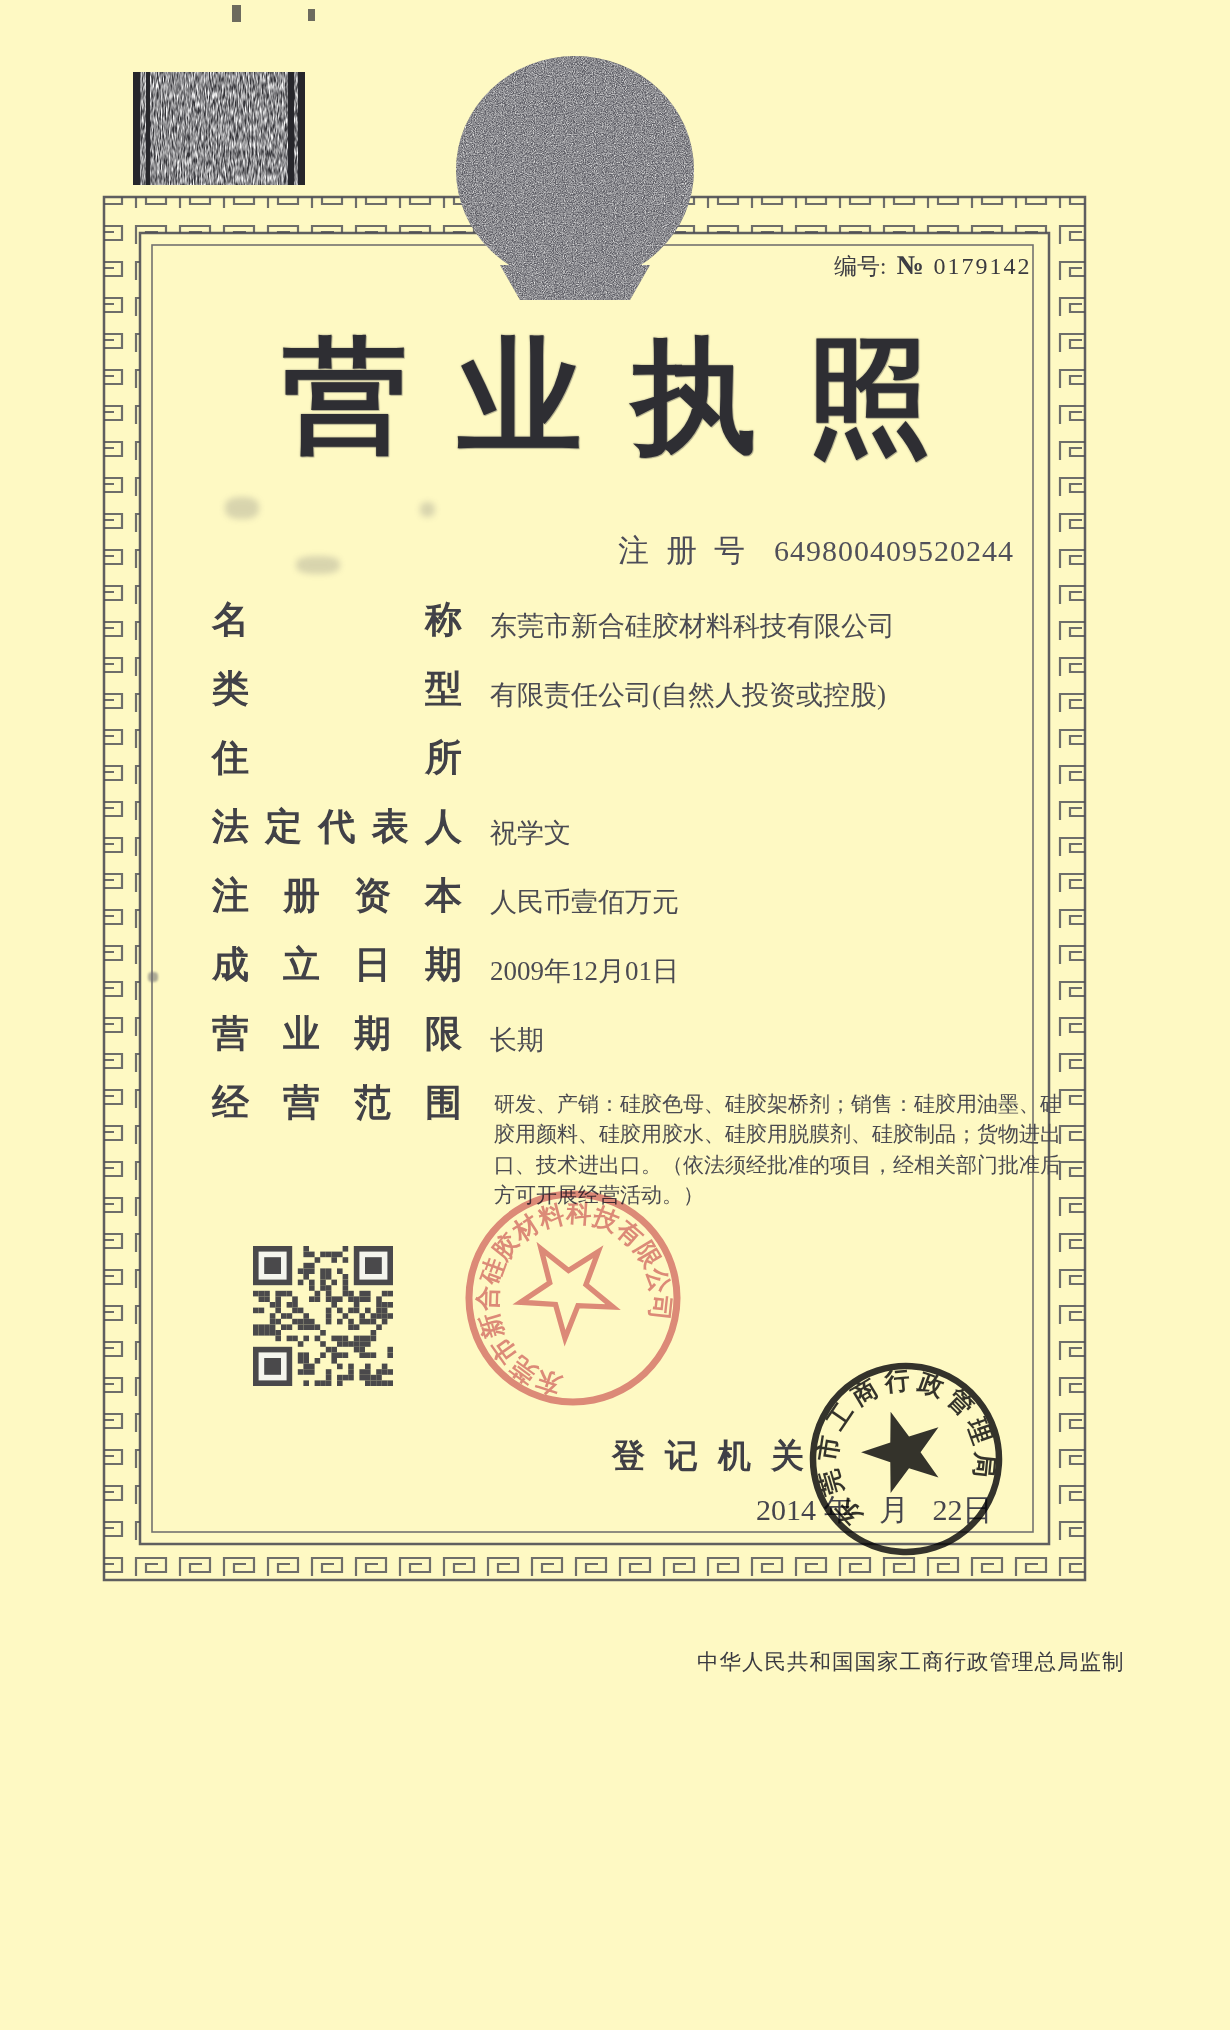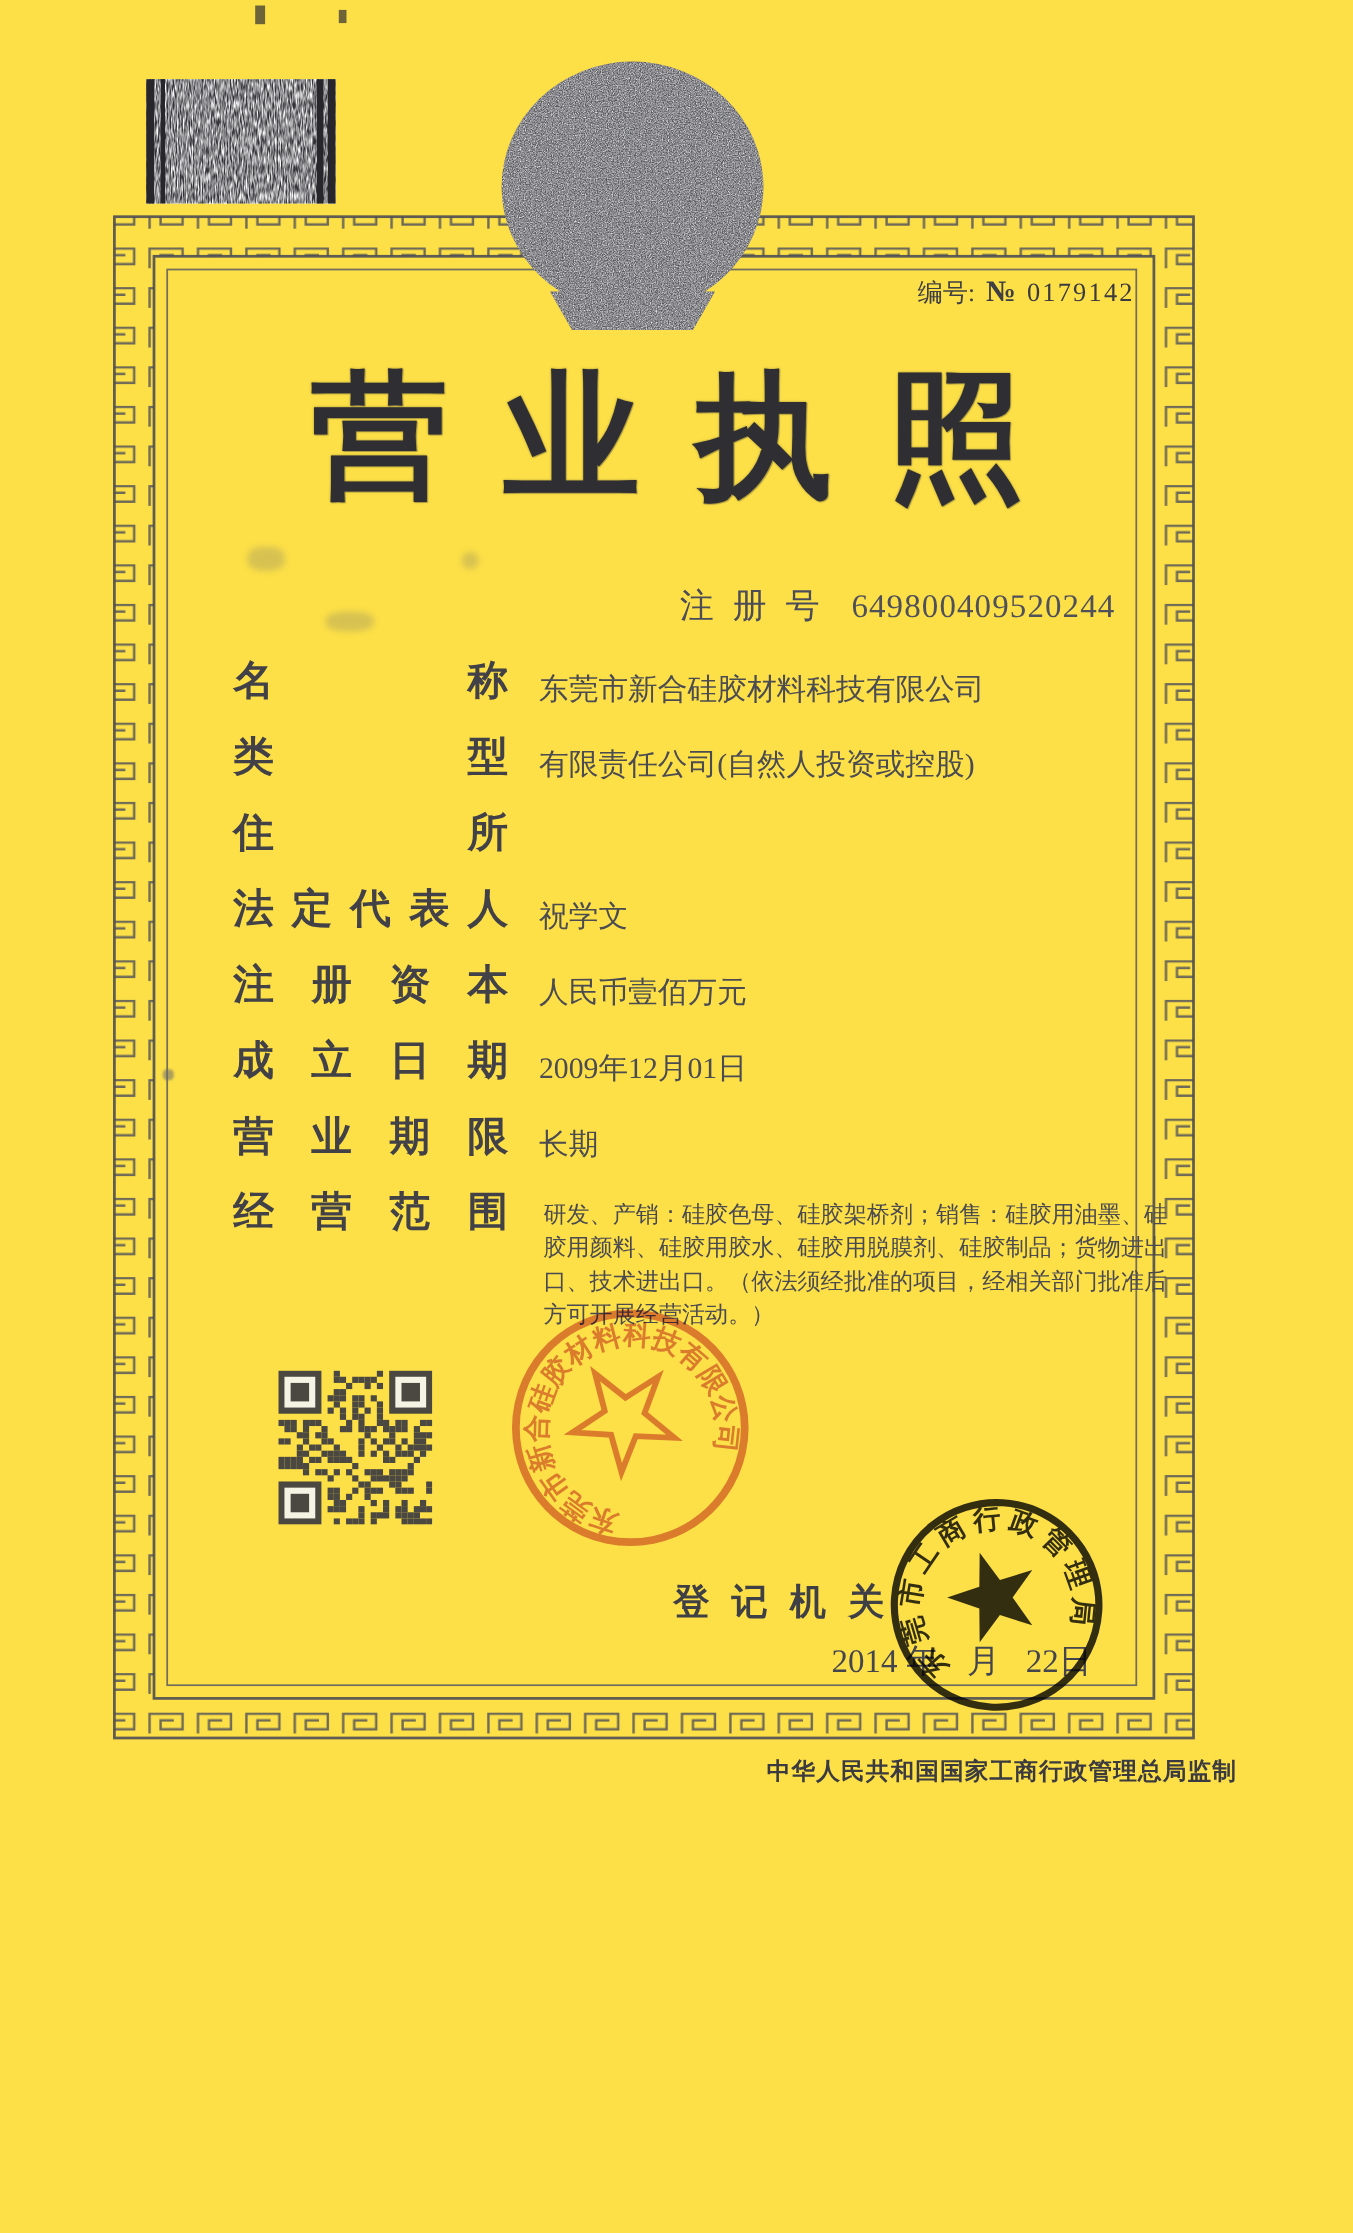--- a/index.html
+++ b/index.html
@@ -1,16 +1,16 @@
 <!DOCTYPE html>
 <html><head>
 <meta charset="utf-8">
 <style>
   html,body{margin:0;padding:0;background:#e9e9e5;}
-  #page{position:relative;width:1230px;height:2030px;background:#fde047;overflow:hidden;
+  #page{position:relative;width:1230px;height:2030px;background:#fef9c3;overflow:hidden;
         font-family:"Liberation Serif","DejaVu Serif",serif;color:#44444a;}
   .abs{position:absolute;}
   
   #serial{left:834px;top:250px;display:flex;align-items:baseline;gap:10px;font-size:23px;color:#3e3e44;}
   #serial .no-sym{font-size:27px;font-weight:700;}
   #serial .no-val{font-family:Liberation Serif, serif;font-size:24px;letter-spacing:2px;color:#3a3a40;}
   #doc-title{left:283px;top:330px;width:648px;display:flex;justify-content:space-between;
              font-size:124px;font-weight:700;color:#2e2e33;line-height:1.1;
              text-shadow:0 0 2px rgba(46,46,51,.55),1px 1px 0 rgba(46,46,51,.25);}
   #regno{left:618px;top:530px;display:flex;align-items:baseline;}
@@ -23,21 +23,21 @@
             font-size:37px;font-weight:600;color:#414147;line-height:44px;}
   .row .val{margin-left:28px;padding-top:10px;font-size:27px;color:#4b4b52;line-height:1.35;}
   .row.scope .val{font-size:21px;width:578px;line-height:1.45;padding-top:8px;color:#4a4a50;margin-left:32px;}
   
   #registry-label{left:612px;top:1434px;width:192px;display:flex;justify-content:space-between;
                   font-size:33px;font-weight:600;color:#3f3f46;}
   #date-line{left:756px;top:1490px;font-size:30px;color:#45454d;white-space:nowrap;text-align:center;}
   #date-line .m{margin-left:18px;} #date-line .d{margin-left:16px;}
   
   #footer-left{left:98px;top:1597px;font-size:19.5px;color:#45454b;letter-spacing:.5px;}
-  #footer-right{left:697px;top:1595px;font-size:21.5px;font-weight:700;color:#3a3a40;letter-spacing:1px;}
+  #footer-right{left:697px;top:1647px;font-size:21.5px;font-weight:400;color:#3a3a40;letter-spacing:1px;}
   
   .smudge{background:#6a6a70;filter:blur(3px);opacity:.25;border-radius:40%;}
   .mark{background:#2f2f33;opacity:.7;}
   svg{display:block;}
 </style>
 </head>
 <body>
 
 <div id="page">
 

